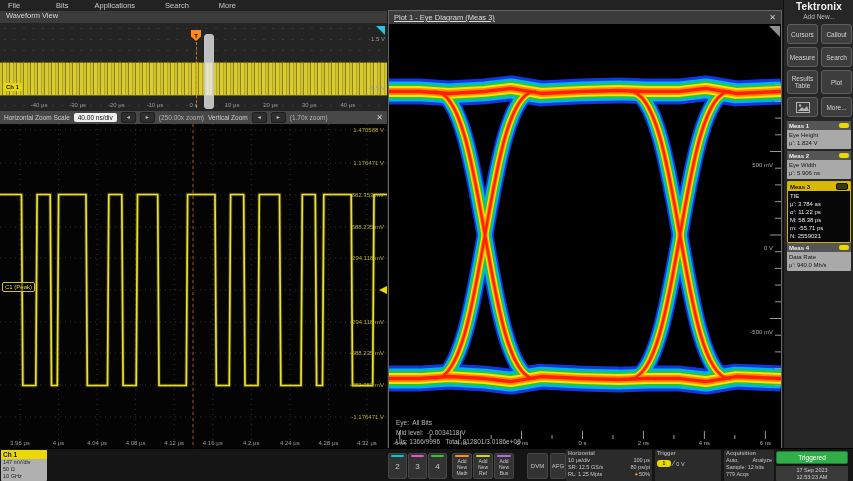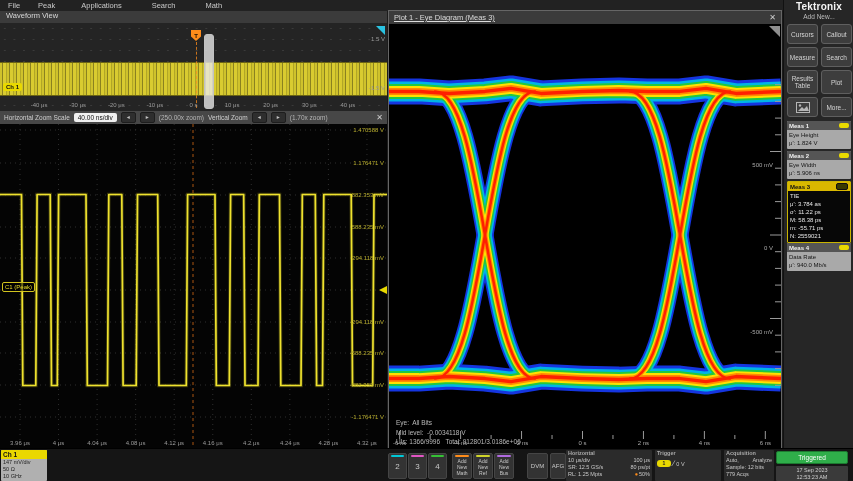--- a/index.html
+++ b/index.html
@@ -96,25 +96,25 @@
            border-radius:2px;color:#fff;font-size:6.5px;line-height:11px;text-align:center;box-sizing:border-box;}
   .datetime{position:absolute;left:776px;top:17px;width:72px;height:15px;background:#3a3a3a;border-radius:1px;
             text-align:center;color:#cfcfcf;font-size:5.5px;line-height:7px;padding-top:1px;box-sizing:border-box;}
 </style>
 </head>
 <body>
 
 <div id="app">
 
   <div id="menubar">
-      <span class="menu-item" style="margin-right: 18px;">File</span>
-      <span class="menu-item" style="margin-right: 26px;">Peak</span>
+      <span class="menu-item" style="margin-right: 36px;">File</span>
+      <span class="menu-item" style="margin-right: 26px;">Bits</span>
       <span class="menu-item" style="margin-right: 30px;">Applications</span>
       <span class="menu-item" style="margin-right: 30px;">Search</span>
-      <span class="menu-item" style="margin-right: 0px;">Math</span>
+      <span class="menu-item" style="margin-right: 0px;">More</span>
     </div>
 
   <div id="wv-titlebar">
     <span>Waveform View</span>
   </div>
 
   <div id="overview">
     <div class="ov-band"></div>
     <div class="ov-badge">Ch 1</div>
     <div class="trig-marker">

